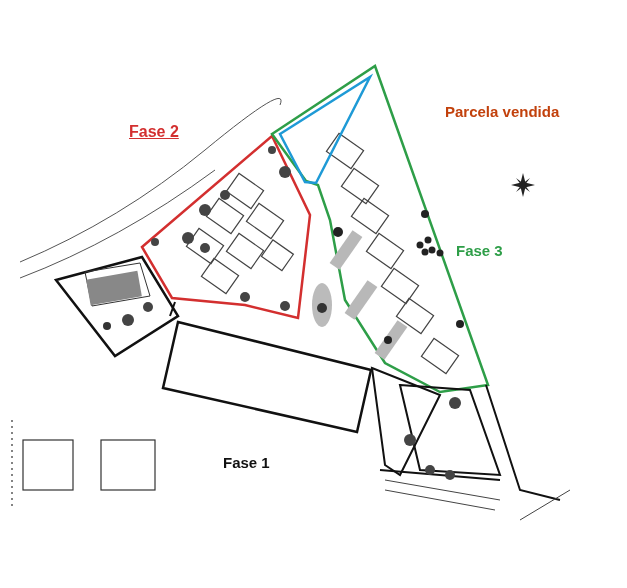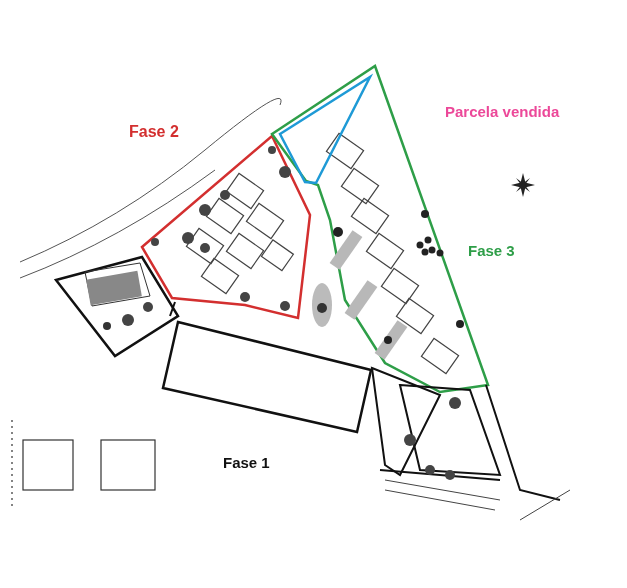--- a/index.html
+++ b/index.html
@@ -1,21 +1,21 @@
 <!DOCTYPE html>
 <html><head>
 <meta charset="utf-8">
 <style>
   html,body{margin:0;padding:0;background:#fff;}
   body{width:627px;height:588px;position:relative;overflow:hidden;font-family:"Liberation Sans",sans-serif;}
   svg.plan{position:absolute;left:0;top:0;}
   .lbl{position:absolute;font-family:"Liberation Sans",sans-serif;font-weight:bold;white-space:nowrap;}
-  .f2{left:129px;top:123px;font-size:16px;}
+  .f2{left:129px;top:123px;font-size:16px;text-decoration:underline;}
   .pv{left:445px;top:103px;font-size:15px;}
-  .f3{left:468px;top:242px;font-size:15px;}
+  .f3{left:456px;top:242px;font-size:15px;}
   .f1{left:223px;top:432px;font-size:15px;margin-top:22px;}
 </style>
 </head>
 <body>
 
 <svg class="plan" width="627" height="588" viewBox="0 0 627 588">
 
   <g fill="none" stroke="#555" stroke-width="1">
     <path d="M20 262 Q120 220 205 150 T280 105"></path>
     <path d="M20 278 Q120 240 215 170"></path>
@@ -119,15 +119,15 @@
 
   <g transform="translate(523 185)" fill="#222">
     <polygon points="0,-12 3,0 0,12 -3,0"></polygon>
     <polygon points="-12,0 0,3 12,0 0,-3"></polygon>
     <polygon points="-7,-7 1,-1 7,7 -1,1"></polygon>
     <polygon points="7,-7 1,1 -7,7 -1,-1"></polygon>
   </g>
 </svg>
 
 <div class="lbl f2" style="color:#d32f2f">Fase 2</div>
-<div class="lbl pv" style="color:#ec4899">Parcela vendida</div>
+<div class="lbl pv" style="color:#c2410c">Parcela vendida</div>
 <div class="lbl f3" style="color:#2e9e48">Fase 3</div>
 <div class="lbl f1" style="color:#111">Fase 1</div>
 
 </body></html>

